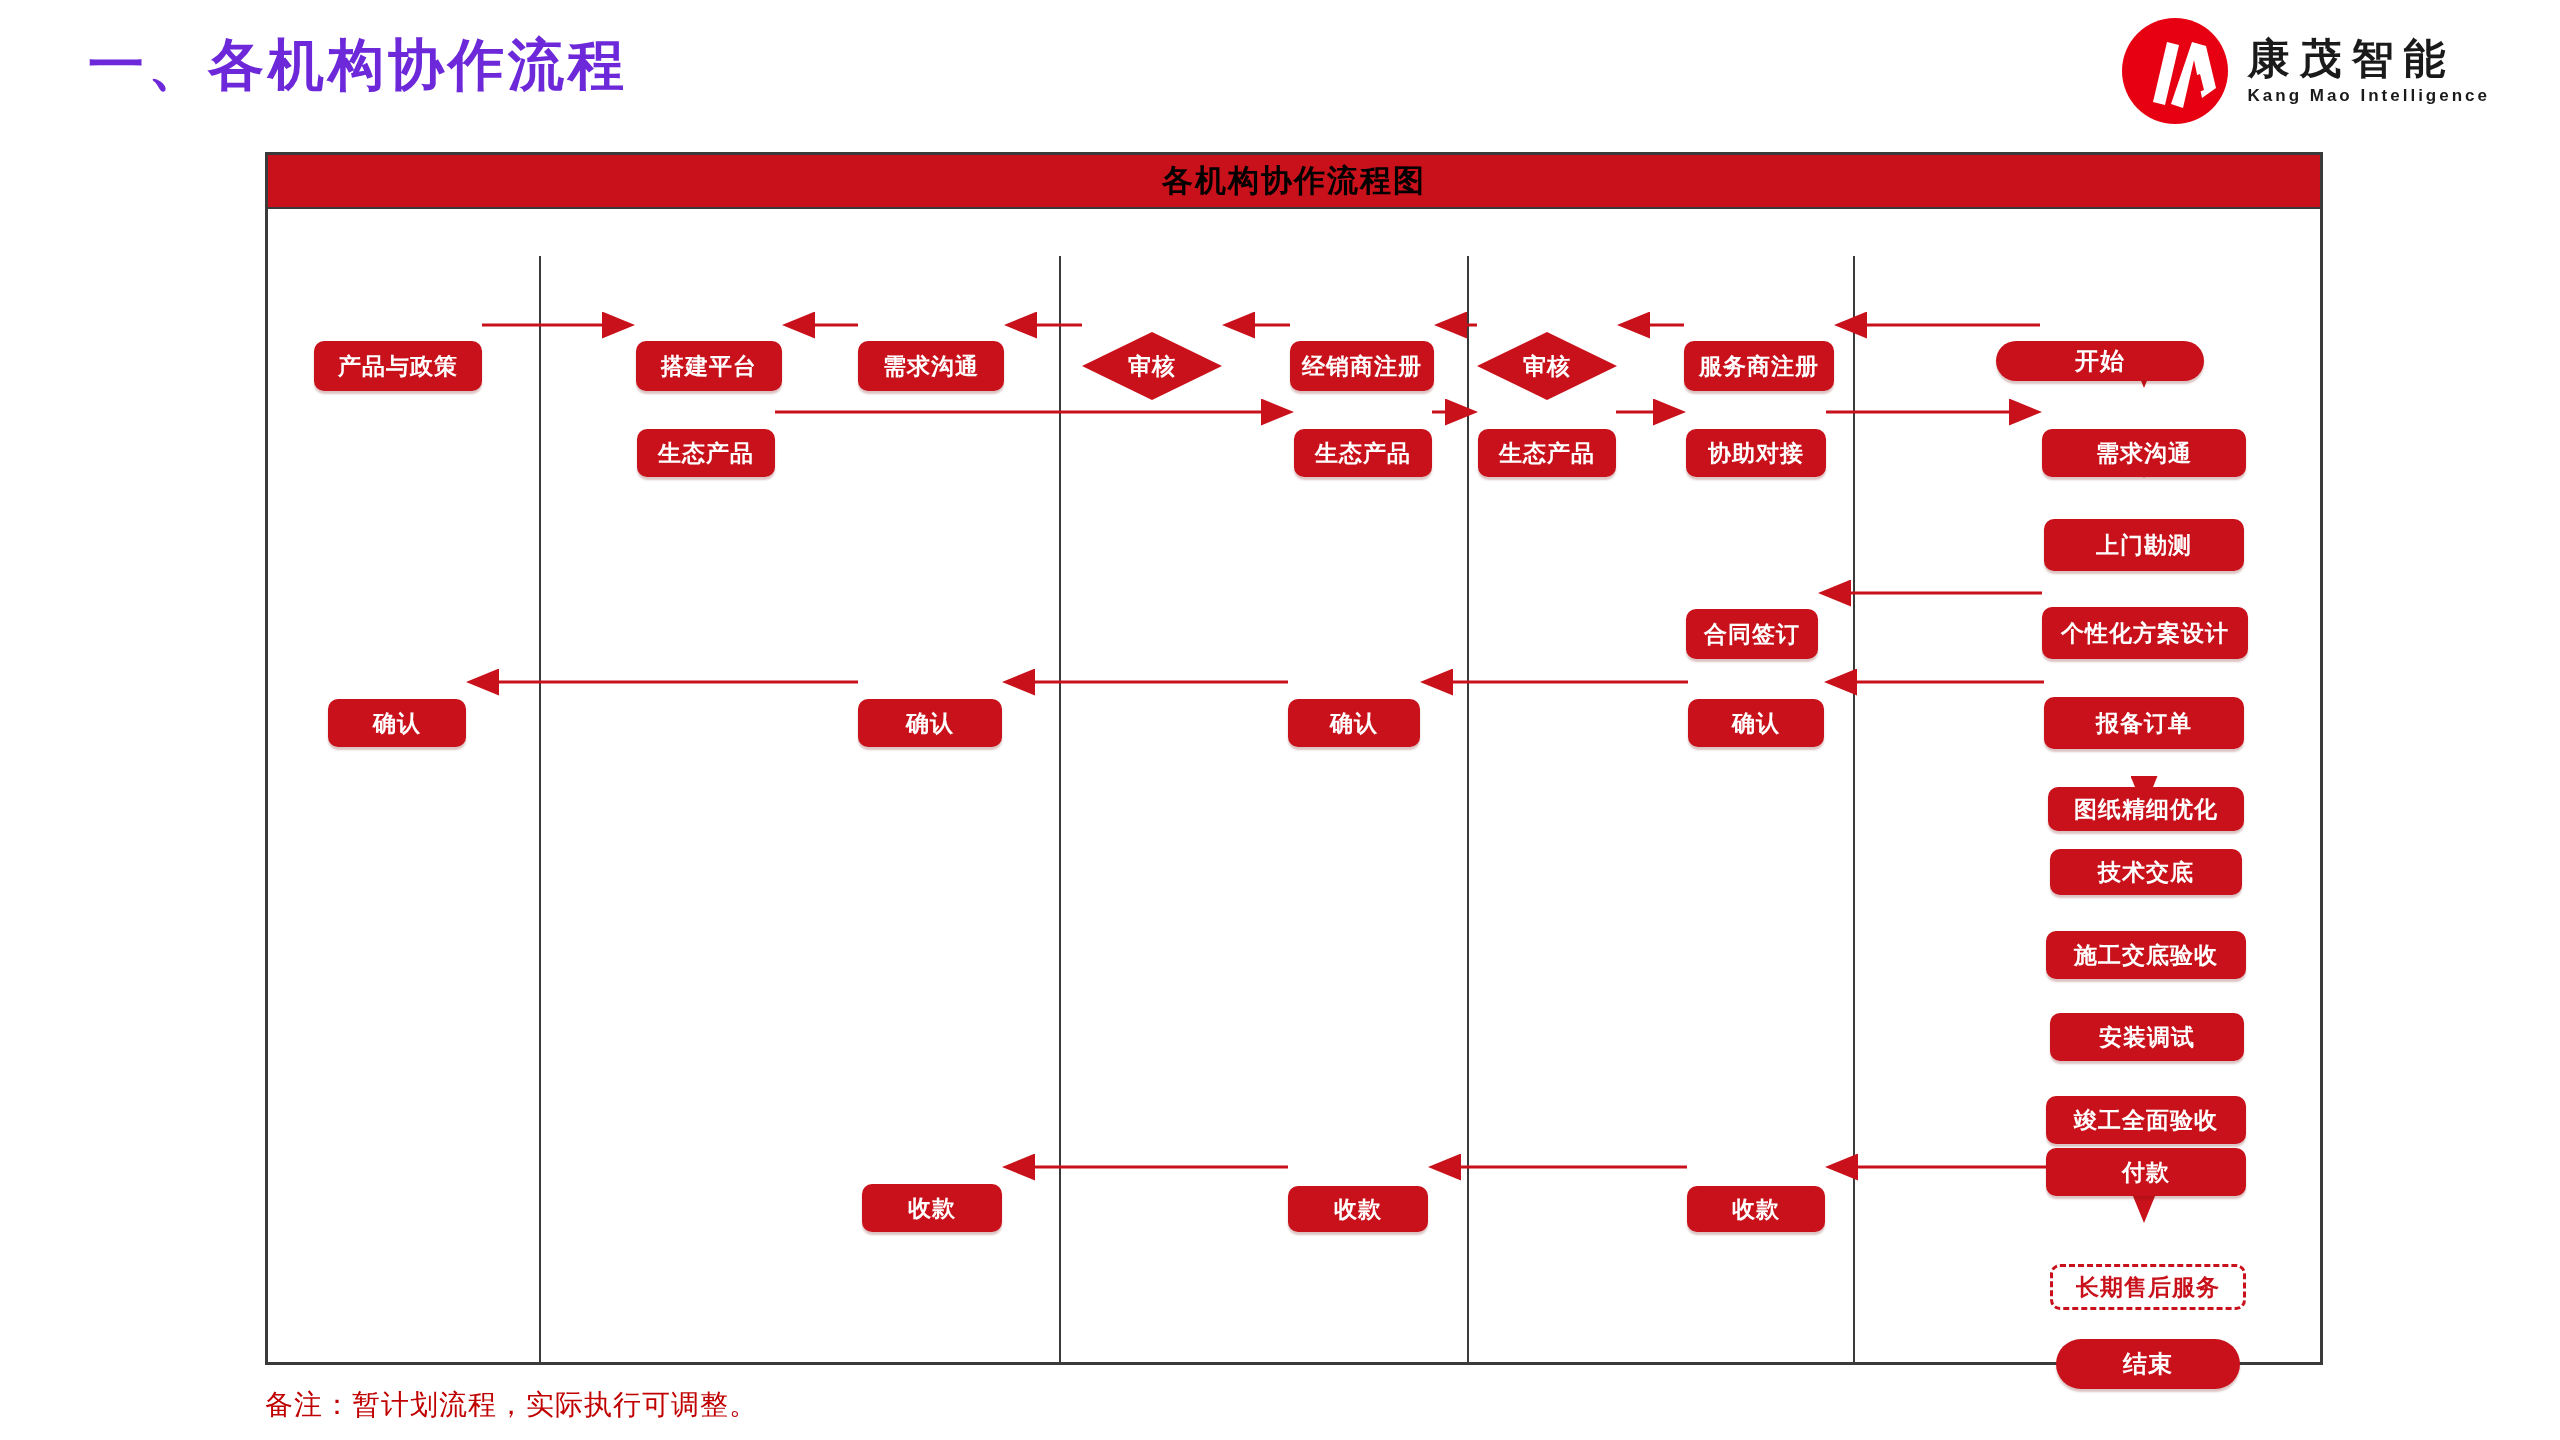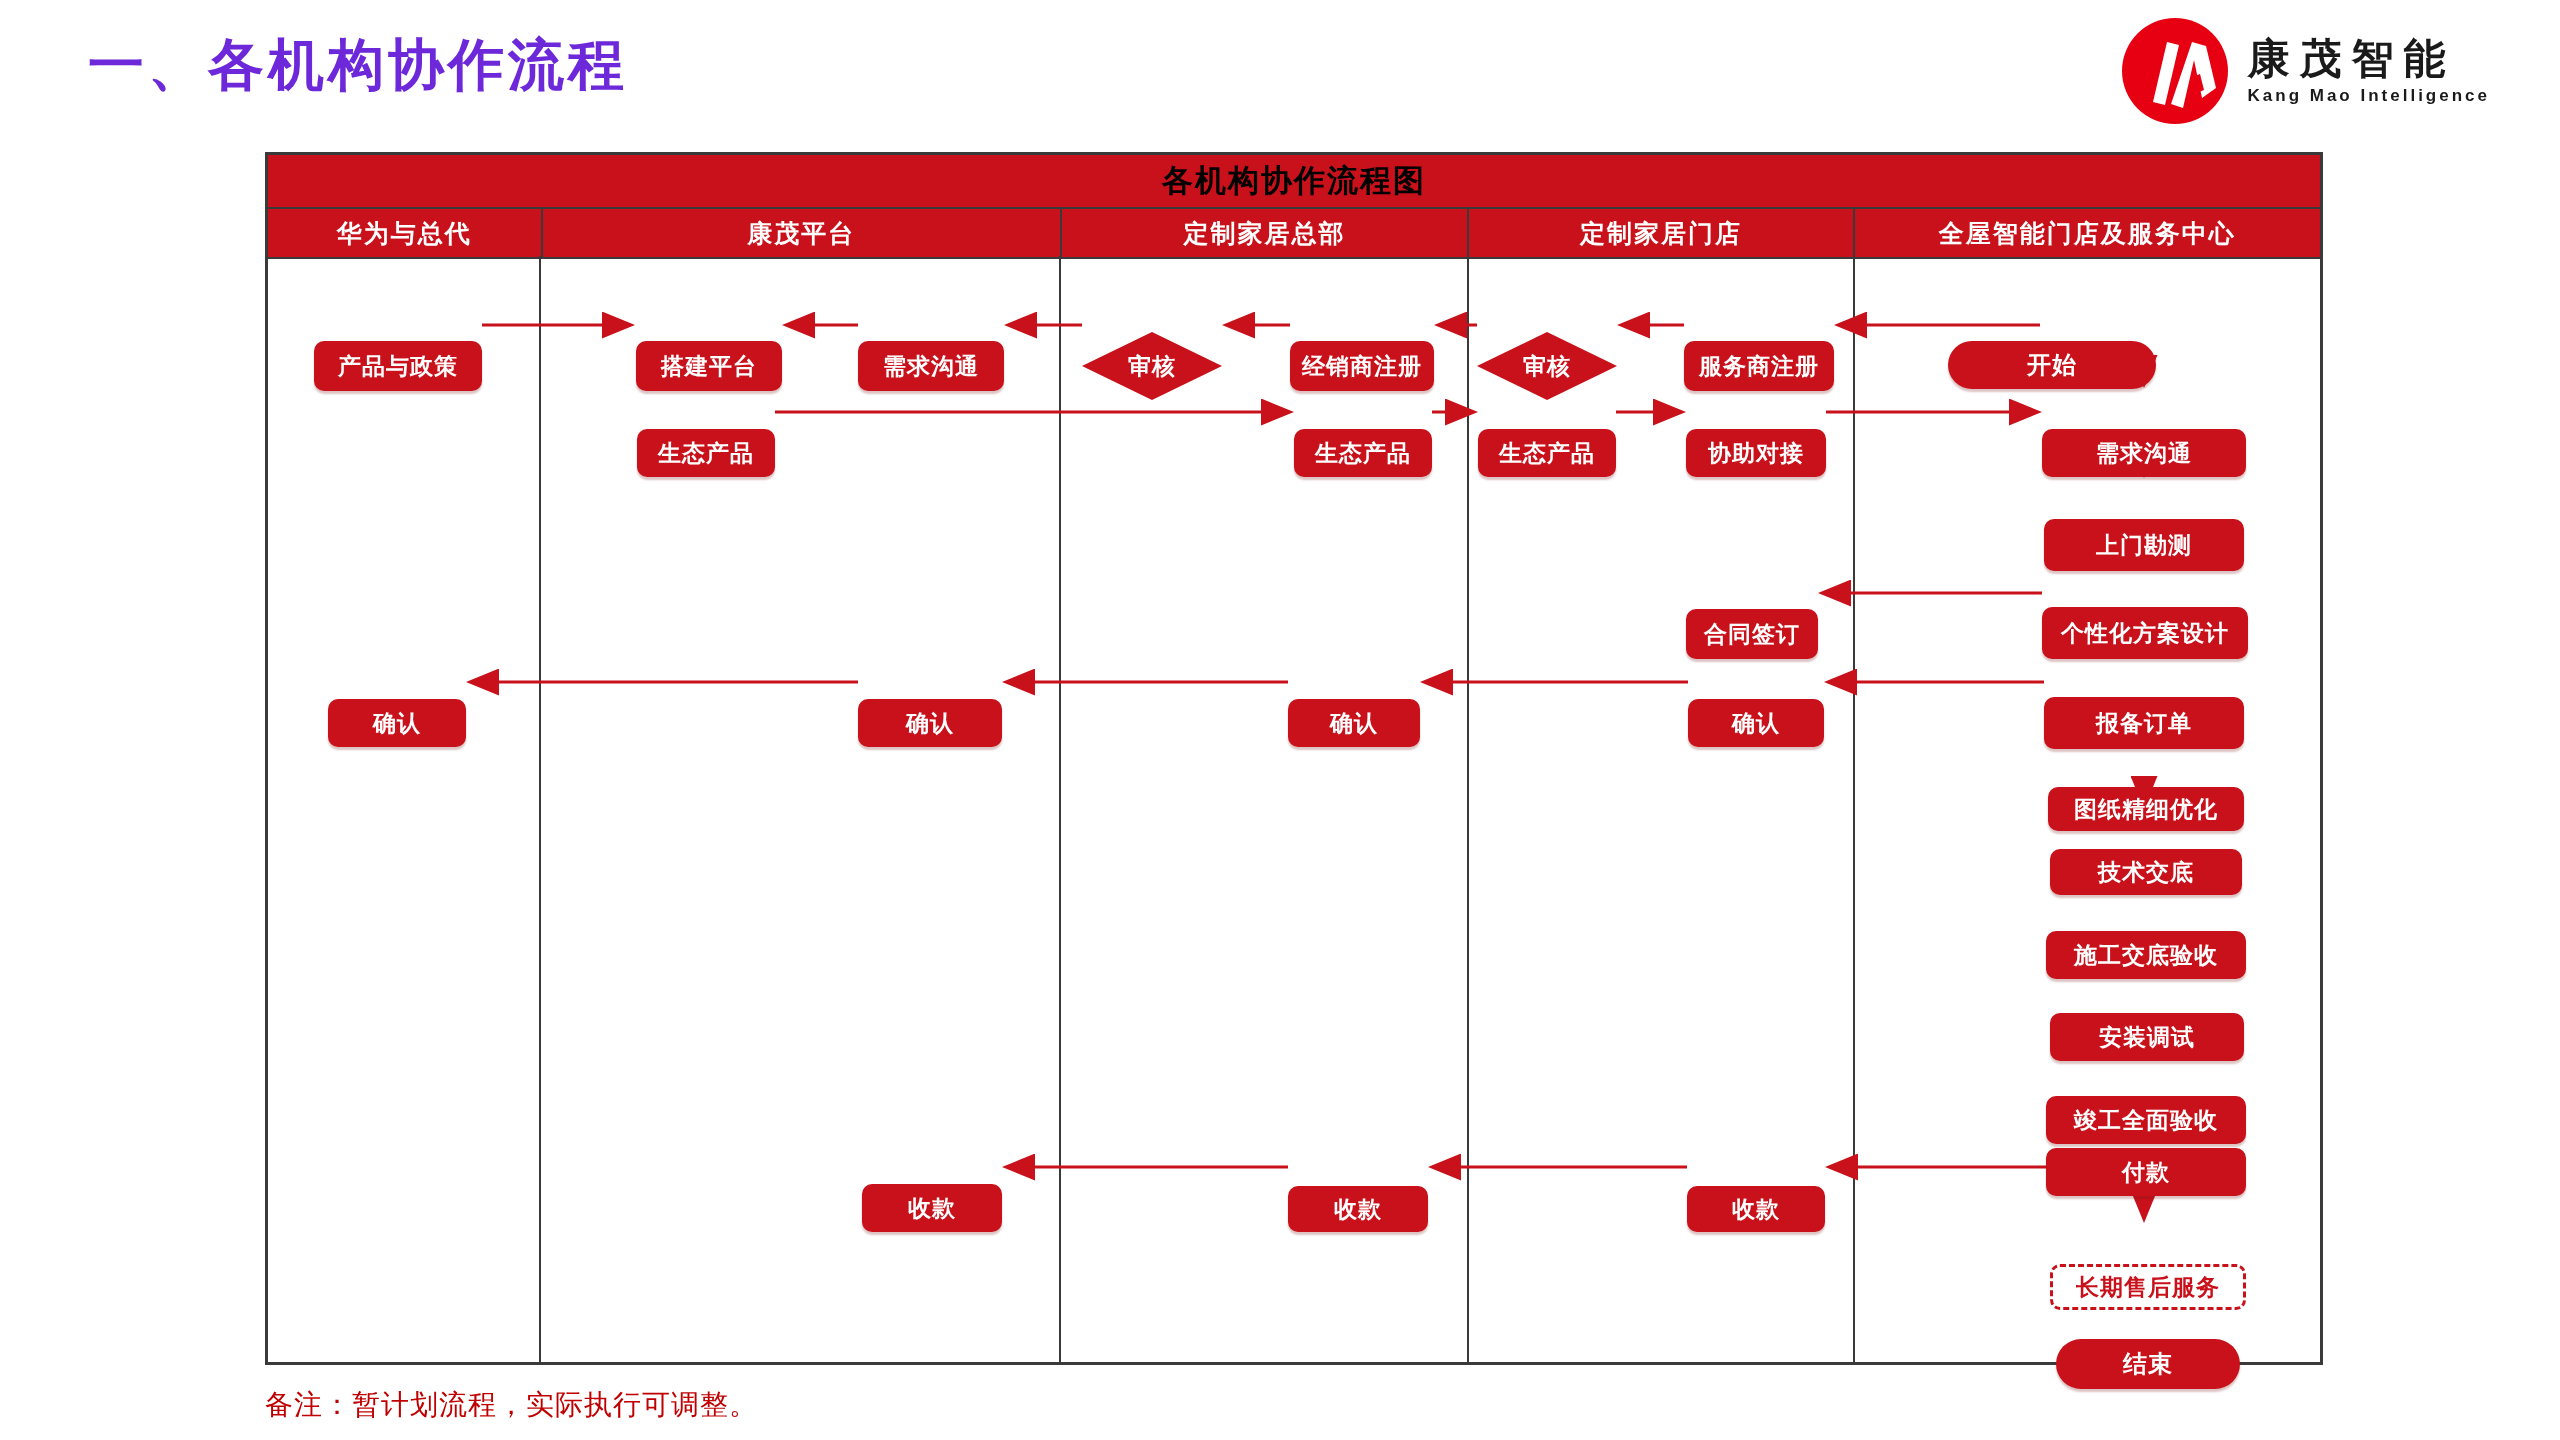--- a/index.html
+++ b/index.html
@@ -58,27 +58,20 @@
       <polygon points="70,62 80,58 84,74 74,78" fill="#E60012"></polygon>
     </svg>
     <div class="logo-text">
       <div class="cn">康茂智能</div>
       <div class="en">Kang Mao Intelligence</div>
     </div>
   </div>
 
   <div class="tbl">
     <div class="tbl-title">各机构协作流程图</div>
-    <div class="tbl-head">
-      <div class="cell" style="width:275px">华为与总代</div>
-      <div class="cell" style="width:520px">康茂平台</div>
-      <div class="cell" style="width:408px">定制家居总部</div>
-      <div class="cell" style="width:386px">定制家居门店</div>
-      <div class="cell" style="width:466px">全屋智能门店及服务中心</div>
-    </div>
   </div>
 
   <div class="vdiv" style="left:539px"></div>
   <div class="vdiv" style="left:1059px"></div>
   <div class="vdiv" style="left:1467px"></div>
   <div class="vdiv" style="left:1853px"></div>
 
   <svg class="arrows">
     <defs>
       <marker id="ah" markerWidth="11" markerHeight="9" refX="9" refY="4.5" orient="auto">
@@ -132,21 +125,21 @@
   <div class="node diamond" style="left:1082px;top:291px;width:140px;height:68px">
     <span class="dbg"></span>
     <span class="dlabel">审核</span>
   </div>
   <div class="node" style="left:1290px;top:300px;width:144px;height:50px">经销商注册</div>
   <div class="node diamond" style="left:1477px;top:291px;width:140px;height:68px">
     <span class="dbg"></span>
     <span class="dlabel">审核</span>
   </div>
   <div class="node" style="left:1684px;top:300px;width:150px;height:50px">服务商注册</div>
-  <div class="node stadium" style="left:1948px;top:300px;width:208px;height:48px">开始</div>
+  <div class="node stadium" style="left:1996px;top:300px;width:208px;height:40px">开始</div>
 
   <div class="node" style="left:637px;top:388px;width:138px;height:48px">生态产品</div>
   <div class="node" style="left:1294px;top:388px;width:138px;height:48px">生态产品</div>
   <div class="node" style="left:1478px;top:388px;width:138px;height:48px">生态产品</div>
   <div class="node" style="left:1686px;top:388px;width:140px;height:48px">协助对接</div>
   <div class="node" style="left:2042px;top:388px;width:204px;height:48px">需求沟通</div>
 
   <div class="node" style="left:2044px;top:478px;width:200px;height:52px">上门勘测</div>
   <div class="node" style="left:2042px;top:566px;width:206px;height:52px">个性化方案设计</div>
   <div class="node" style="left:1686px;top:568px;width:132px;height:50px">合同签订</div>

